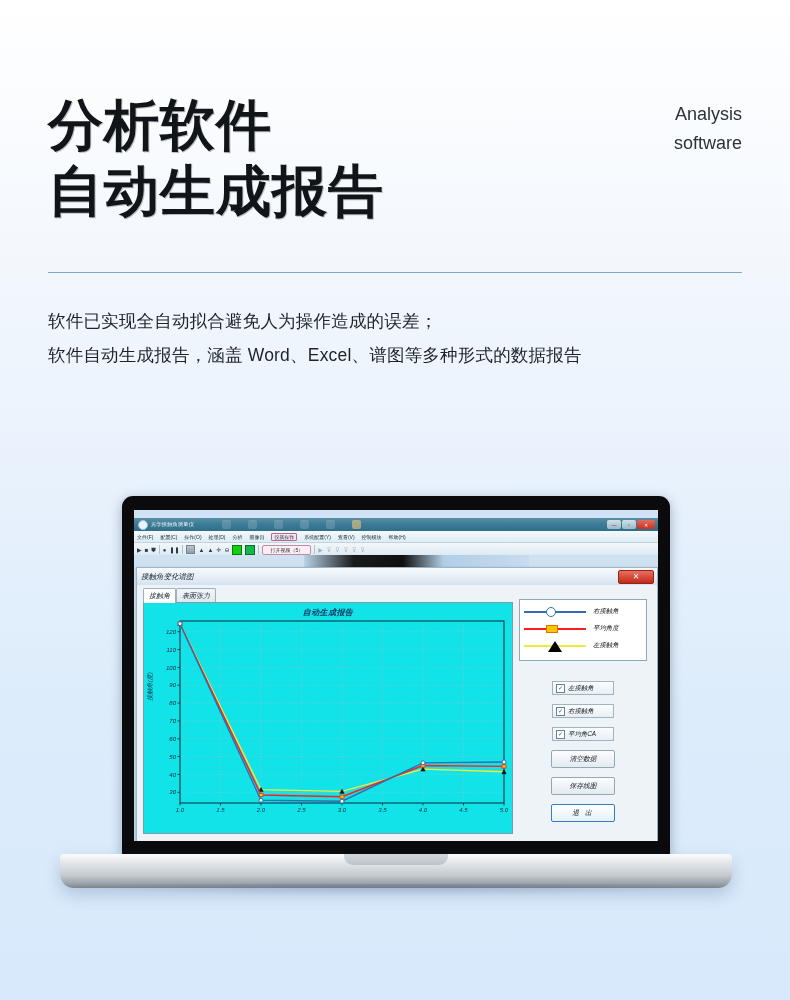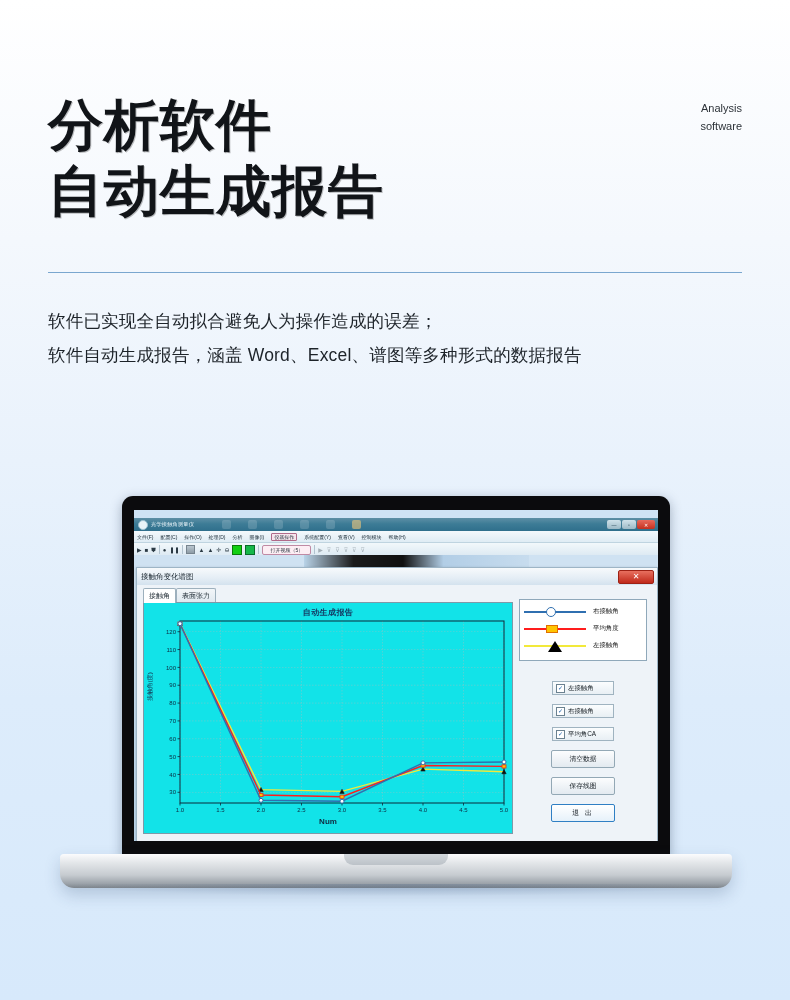--- a/index.html
+++ b/index.html
@@ -12,21 +12,21 @@
   
   .hero{position:absolute;left:48px;top:92px;width:694px;}
   .hero-title{
     font-family:"DejaVu Serif","Liberation Serif",serif;
     font-weight:700;color:#111418;font-size:55px;line-height:1.20;
     letter-spacing:1px;white-space:pre-line;
     text-shadow:1px 1px 0 rgba(0,0,0,.25);
   }
   .hero-en{
     position:absolute;right:0;top:8px;text-align:right;
-    font-size:11px;line-height:1.62;color:#2c3238;white-space:pre-line;
+    font-size:18px;line-height:1.62;color:#2c3238;white-space:pre-line;
   }
   .rule{position:absolute;left:48px;top:272px;width:694px;height:1px;background:#7aa7cf;}
   .hero-sub{
     position:absolute;left:48px;top:305px;width:700px;
     font-size:17.5px;line-height:1.92;color:#1d2329;white-space:pre-line;letter-spacing:.2px;
   }
 
   
   .laptop{position:absolute;left:60px;top:496px;width:672px;height:420px;}
   .lid{
@@ -92,21 +92,21 @@
   .tfaded span{font-size:6px;color:#44525c;}
 
   .workspace{position:absolute;left:0;top:37px;width:524px;height:286px;
              background:linear-gradient(180deg,#cfe2f2 0%,#cfe2f2 12%,#bcd8ee 100%);}
   .video-strip{position:absolute;left:170px;top:0;width:225px;height:28px;
                background:linear-gradient(90deg,#b9d3e8 0%,#1b1b1b 22%,#101010 44%,#b2cee6 62%,#c7dcee 100%);
                filter:blur(.4px);}
 
   
   .dlg{position:absolute;left:2px;top:12px;width:520px;height:274px;
-       background:#eef3f8;border:1px solid #9db5c6;box-shadow:0 1px 3px rgba(0,0,0,.2);}
+       background:#eef3f8;border:1px solid #9db5c6;box-shadow:0 1px 3px rgba(0,0,0,.2);font-style:italic;}
   .dlg-title{height:17px;background:linear-gradient(180deg,#f7fafc 0%,#e4edf5 60%,#d3e2ee 100%);
              display:flex;align-items:center;padding:0 4px;position:relative;}
   .dlg-title span{font-size:7.5px;color:#16222b;}
   .dlg-x{position:absolute;right:3px;top:2px;width:34px;height:12px;border-radius:2px;
          background:linear-gradient(180deg,#e8705f,#c0291a);border:1px solid #9d2114;
          color:#fff;font-size:8px;display:flex;align-items:center;justify-content:center;line-height:1;}
 
   .dlg-body{position:absolute;left:0;top:17px;width:520px;height:257px;}
 
   .tabs{position:absolute;left:6px;top:3px;display:flex;align-items:flex-end;}
@@ -318,21 +318,20 @@
                       <rect x="196" y="192.15490196078431" width="4" height="3.2" fill="#ffc400" stroke="#e23b1f" stroke-width="0.9"></rect>
                       <rect x="277" y="160.9294117647059" width="4" height="3.2" fill="#ffc400" stroke="#e23b1f" stroke-width="0.9"></rect>
                       <rect x="358" y="161.821568627451" width="4" height="3.2" fill="#ffc400" stroke="#e23b1f" stroke-width="0.9"></rect>
                       <polyline points="36,20.676470588235276 117,197.3235294117647 198,198.2156862745098 279,159.85294117647058 360,158.9607843137255" fill="none" stroke="#2f6fb0" stroke-width="1.4"></polyline>
                       <circle cx="36" cy="20.676470588235276" r="2" fill="#fff" stroke="#2f6fb0" stroke-width="1"></circle>
                       <circle cx="117" cy="197.3235294117647" r="2" fill="#fff" stroke="#2f6fb0" stroke-width="1"></circle>
                       <circle cx="198" cy="198.2156862745098" r="2" fill="#fff" stroke="#2f6fb0" stroke-width="1"></circle>
                       <circle cx="279" cy="159.85294117647058" r="2" fill="#fff" stroke="#2f6fb0" stroke-width="1"></circle>
                       <circle cx="360" cy="158.9607843137255" r="2" fill="#fff" stroke="#2f6fb0" stroke-width="1"></circle>
                     </svg>
-                  <div class="xlabel">Num</div>
                 </div>
               </div>
 
               <div class="legend">
                 <div class="lg-row">
                   <div class="lg-line">
                       <i style="background:#2f6fb0"></i>
                     <div class="lg-mark">
                         <div class="m-circle"></div>
                       </div>

